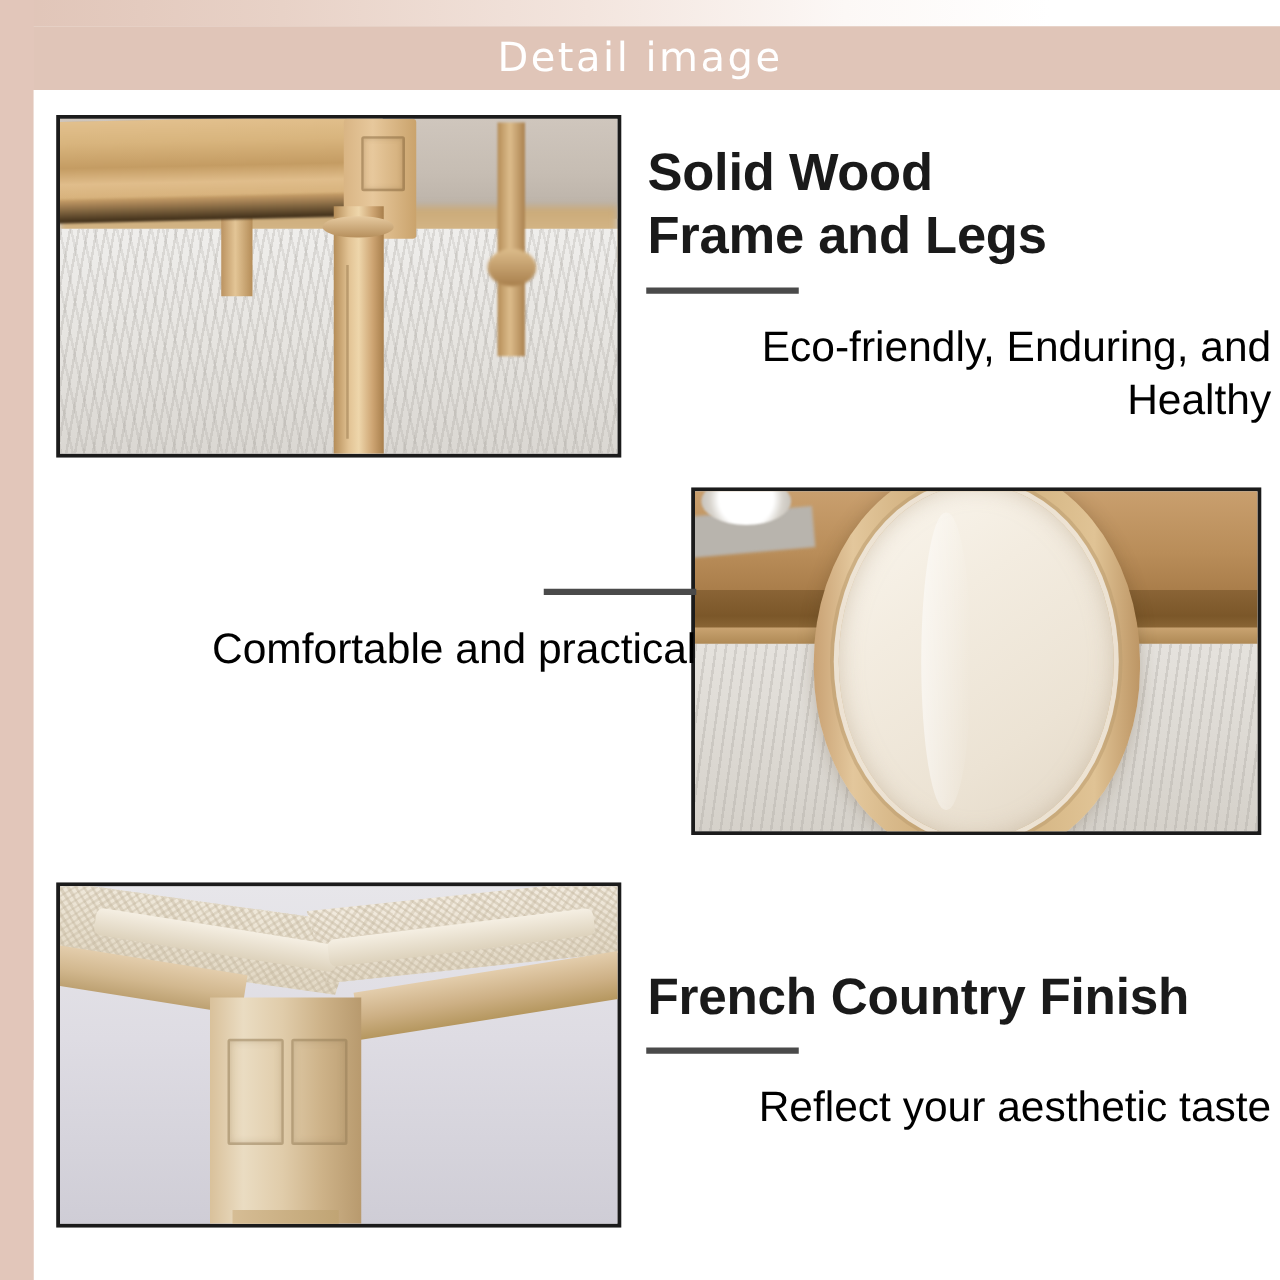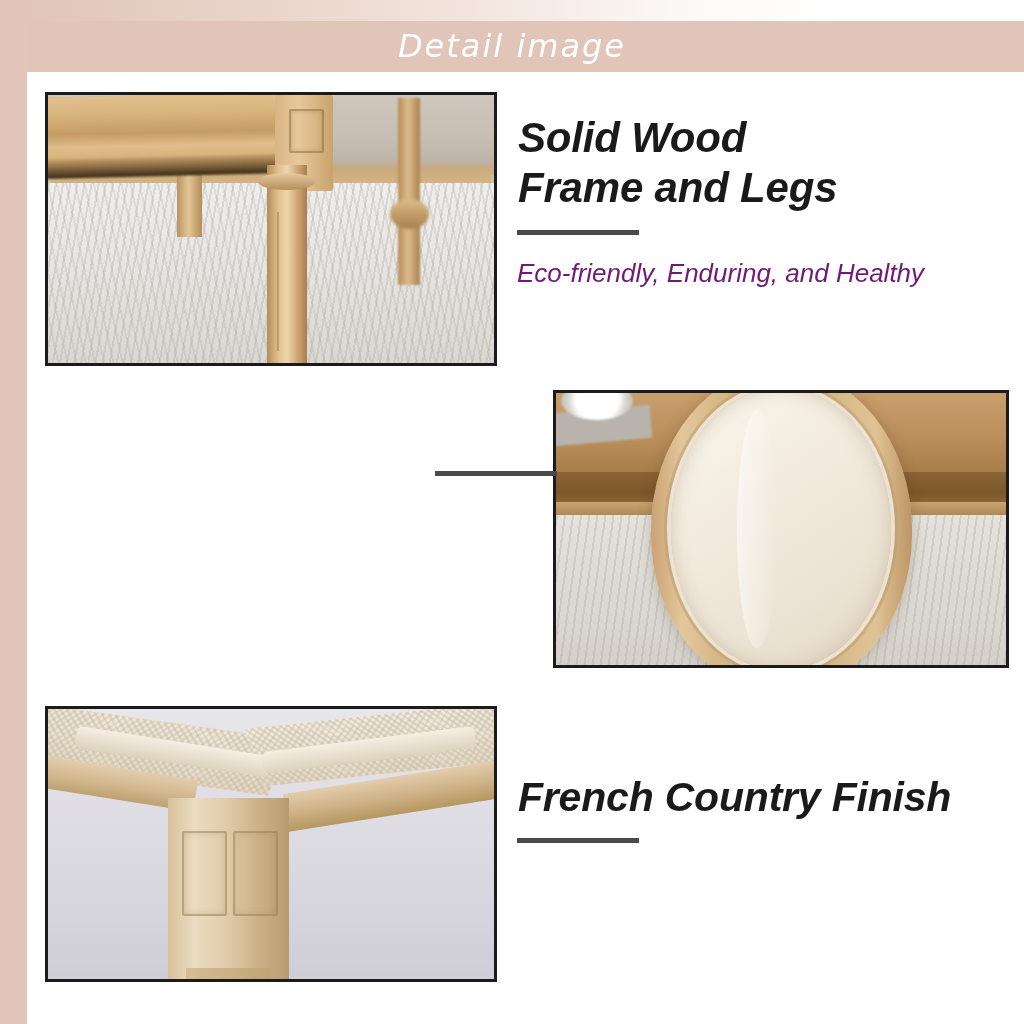--- a/index.html
+++ b/index.html
@@ -2,21 +2,21 @@
 <html><head>
 <meta charset="utf-8">
 <style>
   html,body{margin:0;padding:0;}
   body{
     width:1024px;height:1024px;
     background:#ffffff;
     font-family:"Liberation Sans", sans-serif;
     overflow:hidden;
   }
-  .page{position:relative;width:1024px;height:864px;background:#ffffff;font-style:italic;}
+  .page{position:relative;width:1024px;height:864px;background:#ffffff;}
 
   
   .frame-left{
     position:absolute;left:0;top:0;width:27px;height:1024px;
     background:#e2c6ba;
   }
   .frame-top-gradient{
     position:absolute;left:0;top:0;width:1024px;height:21px;
     background:linear-gradient(to right,#e0c4b7 0%,#e8d2c7 22%,#f3e5de 46%,#fcf8f6 66%,#ffffff 82%,#ffffff 100%);
   }
@@ -172,24 +172,25 @@
     font-size:42px;
     font-weight:700;
     color:#1a1a1a;
     line-height:1.20;
     letter-spacing:-.2px;
     white-space:pre-line;
   }
   .rule{height:5px;background:#4a4a4a;margin:16px 0 22px 0;width:122px;}
   .txt p{
     margin:0;
-    font-size:26px;
+    font-size:34px;
     font-weight:400;
-    color:#701a75;
+    color:#000000;
     line-height:1.25;
+    text-align:right;
   }
 
   .block-1{left:490px;top:40px;width:500px;text-align:left;}
   .block-2{left:20px;top:383px;width:510px;text-align:right;}
   .block-2 .rule{margin-left:auto;}
   .block-3{left:490px;top:700px;width:500px;text-align:left;}
   .block-2 h2{font-size:41px;}
   .block-3 h2{font-size:41px;}
 </style>
 </head>
@@ -242,20 +243,21 @@
         <div class="p2-rail2"></div>
         <div class="p2-rug"></div>
         <div class="p2-oval">
           <div class="p2-oval-in"></div>
         </div>
       </div>
     </div>
 
     <div class="txt block-2">
       <div class="rule"></div>
+      <p>Comfortable and practical</p>
     </div>
 
     <div class="photo photo-3">
       <div class="ph-inner">
         <div class="p3-bg"></div>
         <div class="p3-cushL"></div>
         <div class="p3-cushR"></div>
         <div class="p3-piping"></div>
         <div class="p3-piping2"></div>
         <div class="p3-railL"></div>
@@ -264,16 +266,17 @@
           <span class="face f1"></span>
           <span class="face f2"></span>
         </div>
         <div class="p3-legfoot"></div>
       </div>
     </div>
 
     <div class="txt block-3">
       <h2>French Country Finish</h2>
       <div class="rule"></div>
+      <p>Reflect your aesthetic taste</p>
     </div>
 
   </div>
 </div>
 
 </body></html>

